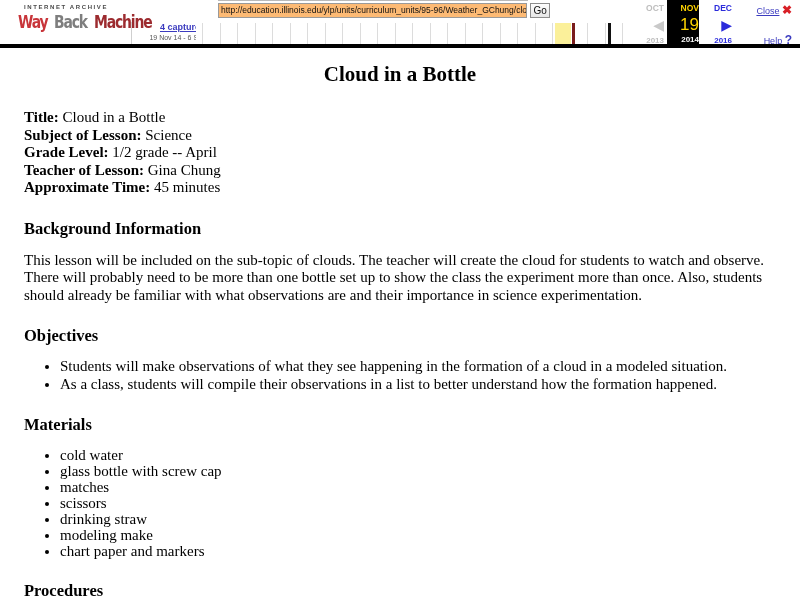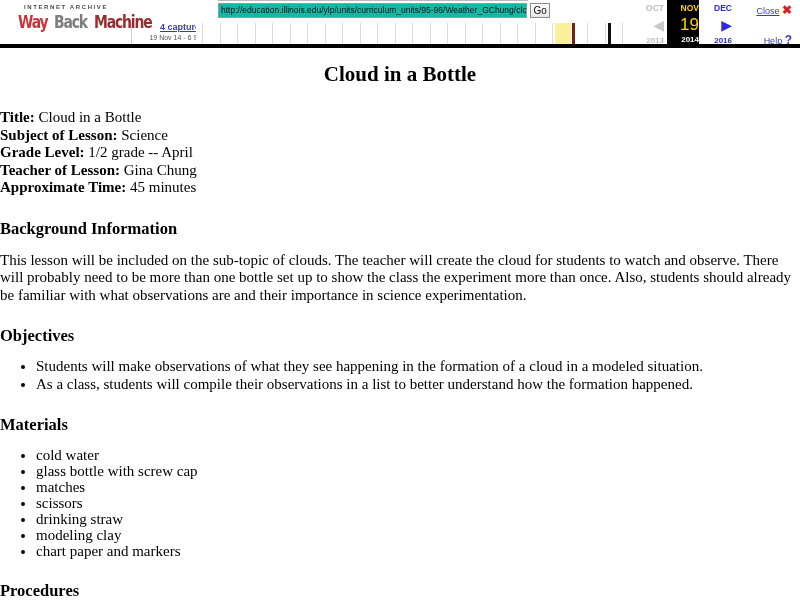--- a/index.html
+++ b/index.html
@@ -103,21 +103,21 @@
     left: 218px;
     top: 3px;
     width: 332px;
     height: 15px;
     display: flex;
     align-items: stretch;
   }
   .wm-url-input {
     flex: 1 1 auto;
     border: 1px solid #9a9a9a;
-    background: #14b8a6;
+    background: #fdba74;
     font-family: "Liberation Sans", sans-serif;
     font-size: 8.5px;
     color: #111111;
     padding: 0 2px;
     line-height: 13px;
     height: 15px;
     box-sizing: border-box;
     overflow: hidden;
     white-space: nowrap;
   }
@@ -230,21 +230,21 @@
     color: #3b3bbf;
     text-decoration: underline;
     cursor: pointer;
   }
   .wm-x { color: #d81f26; font-weight: bold; font-size: 12px; }
   .wm-q { color: #3b3bbf; font-weight: bold; font-size: 12px; }
 
   
   #doc {
     position: relative;
-    padding: 0 0;
+    padding: 0 24px;
     box-sizing: border-box;
     width: 800px;
   }
   #doc h1.page-title {
     text-align: center;
     font-size: 21px;
     font-weight: bold;
     margin: 14px 0 0 0;
     font-family: "Liberation Serif", serif;
   }
@@ -384,19 +384,19 @@
       <li>As a class, students will compile their observations in a list to better understand how the formation happened.</li>
     </ul>
 
   <h2 class="sec">Materials</h2>
   <ul class="bullets tight" id="materials-list">
       <li>cold water</li>
       <li>glass bottle with screw cap</li>
       <li>matches</li>
       <li>scissors</li>
       <li>drinking straw</li>
-      <li>modeling clay</li>
+      <li>modeling make</li>
       <li>chart paper and markers</li>
     </ul>
 
   <h2 class="sec">Procedures</h2>
 
 </div>
 
 </body></html>

